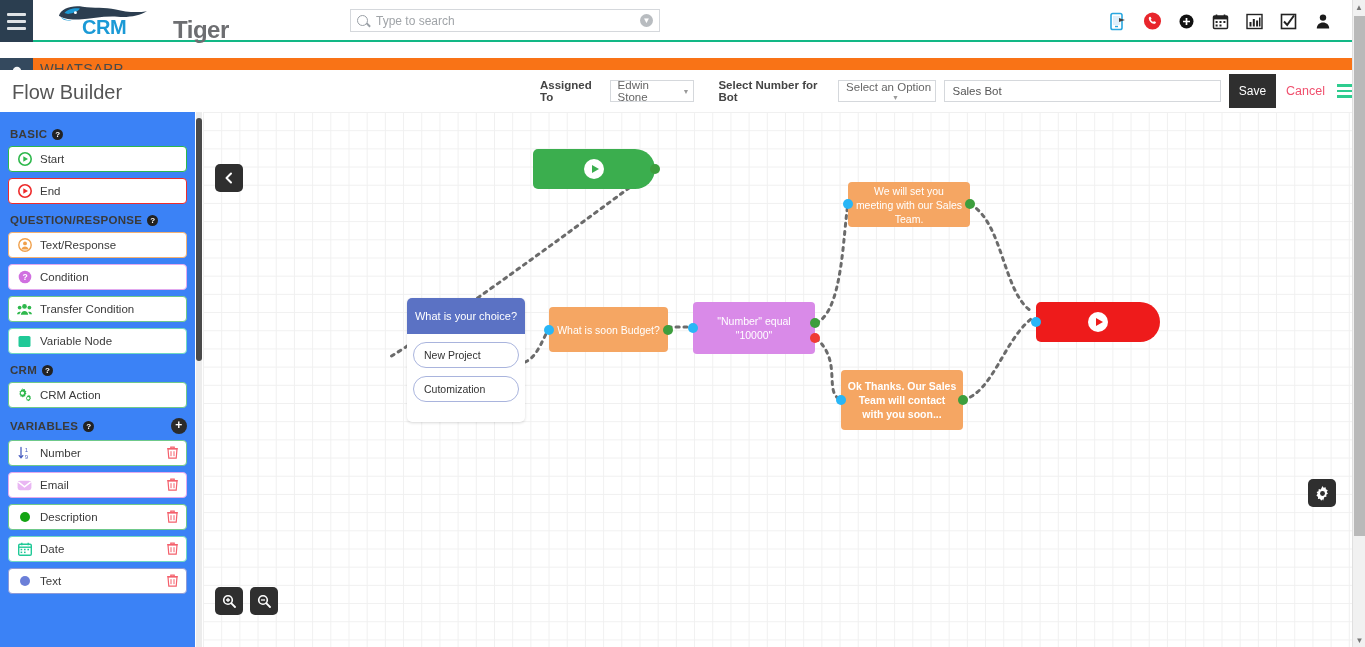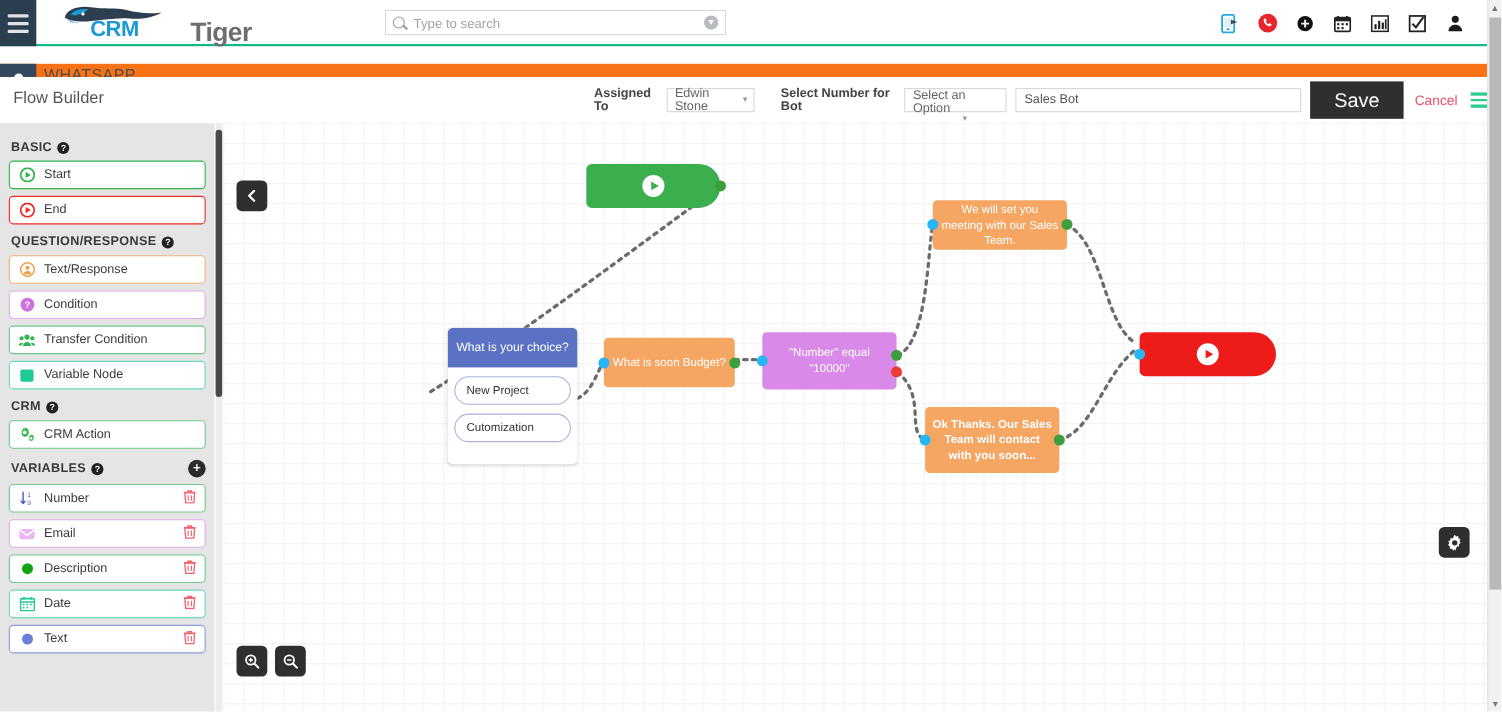--- a/index.html
+++ b/index.html
@@ -34,36 +34,36 @@
   .ticon { width:19px; height:19px; display:flex; align-items:center; justify-content:center; cursor:pointer; position:relative; }
   .ticon svg { display:block; }
 
   
   #titlerow { position:absolute; left:0; top:58px; width:1352px; height:28px; background:#f97316; }
   #avatar-cell { position:absolute; left:0; top:0; width:33px; height:28px; background:#34495e; display:flex; align-items:flex-end; justify-content:center; }
   #page-title { position:absolute; left:40px; top:3px; font-size:14.5px; color:#4a4a4a; letter-spacing:0.4px; }
 
   
   #headercard { position:absolute; left:0; top:70px; width:1352px; height:42px; background:#fff; }
-  #flow-builder-title { position:absolute; left:12px; top:11px; font-size:15px; color:#555; }
+  #flow-builder-title { position:absolute; left:12px; top:11px; font-size:20px; color:#555; }
   #controls { position:absolute; left:540px; top:0; height:42px; display:flex; align-items:center; }
   .ctl-label { font-size:11.5px; font-weight:bold; color:#444; margin-right:6px; }
   .fake-select { border:1px solid #d5d8dc; background:#fff; height:22px; display:flex; align-items:center; padding:0 4px 0 7px; font-size:11.5px; color:#666; cursor:pointer; }
   .fake-select .cval { flex:1; }
   .fake-select .carr { font-size:7px; color:#999; margin-left:14px; }
   #sel-assigned { width:90px; margin-right:24px; }
   #sel-number { width:105px; margin-right:8px;flex-direction:column; }
   #botname { width:295px; height:22px; border:1px solid #d5d8dc; font-size:11.5px; color:#555; padding:0 7px; outline:none; font-family:"Liberation Sans", sans-serif; }
-  #save-btn { background:#2f2f2f; color:#fff; border:0; height:34px; padding:0 22px; font-size:18px; margin-left:8px; cursor:pointer; font-family:"Liberation Sans", sans-serif; }
+  #save-btn { background:#2f2f2f; color:#fff; border:0; height:34px; padding:0 10px; font-size:12px; margin-left:8px; cursor:pointer; font-family:"Liberation Sans", sans-serif; }
   #cancel-btn { color:#f0506e; font-size:12.5px; margin-left:10px; cursor:pointer; }
   #menu-bars { margin-left:12px; cursor:pointer; display:flex; flex-direction:column; }
   #menu-bars .mb { width:15px; height:2.5px; background:#2ecc8f; margin:1.5px 0; }
 
   
-  #palette { position:absolute; left:0; top:112px; width:195px; height:535px; background:#e5e5e5; overflow:hidden; padding:8px 8px 8px 8px; }
+  #palette { position:absolute; left:0; top:112px; width:195px; height:535px; background:#3b82f6; overflow:hidden; padding:8px 8px 8px 8px; }
   .sec-head { font-size:11.5px; font-weight:bold; color:#3a3a3a; letter-spacing:0.3px; margin:10px 0 6px 2px; display:flex; align-items:center; }
   .sec-head:first-child { margin-top:8px; }
   .qmark { width:11px; height:11px; border-radius:50%; background:#222; color:#fff; font-size:8px; font-weight:bold; display:flex; align-items:center; justify-content:center; margin-left:5px; cursor:pointer; }
   .pal-item { height:26px; background:#fff; border:1px solid #ccc; border-radius:4px; display:flex; align-items:center; padding:0 8px; margin-bottom:6px; font-size:11.5px; color:#3a3a3a; cursor:pointer; position:relative; }
   .pal-item .ic { width:15px; height:15px; margin-right:8px; display:flex; align-items:center; justify-content:center; flex:none; }
   .pal-item .trash { position:absolute; right:8px; cursor:pointer; }
   .sec-head .plusbtn { margin-left:auto; width:16px; height:16px; border-radius:50%; background:#2b2b2b; color:#fff; font-size:12px; line-height:15px; text-align:center; cursor:pointer; font-weight:bold; }
   #palette-scrollbar { position:absolute; left:196px; top:112px; width:6px; height:535px; background:#ececec; }
   #palette-thumb { position:absolute; left:196px; top:118px; width:6px; height:243px; background:#4a4a4a; border-radius:3px; cursor:pointer; }
 

